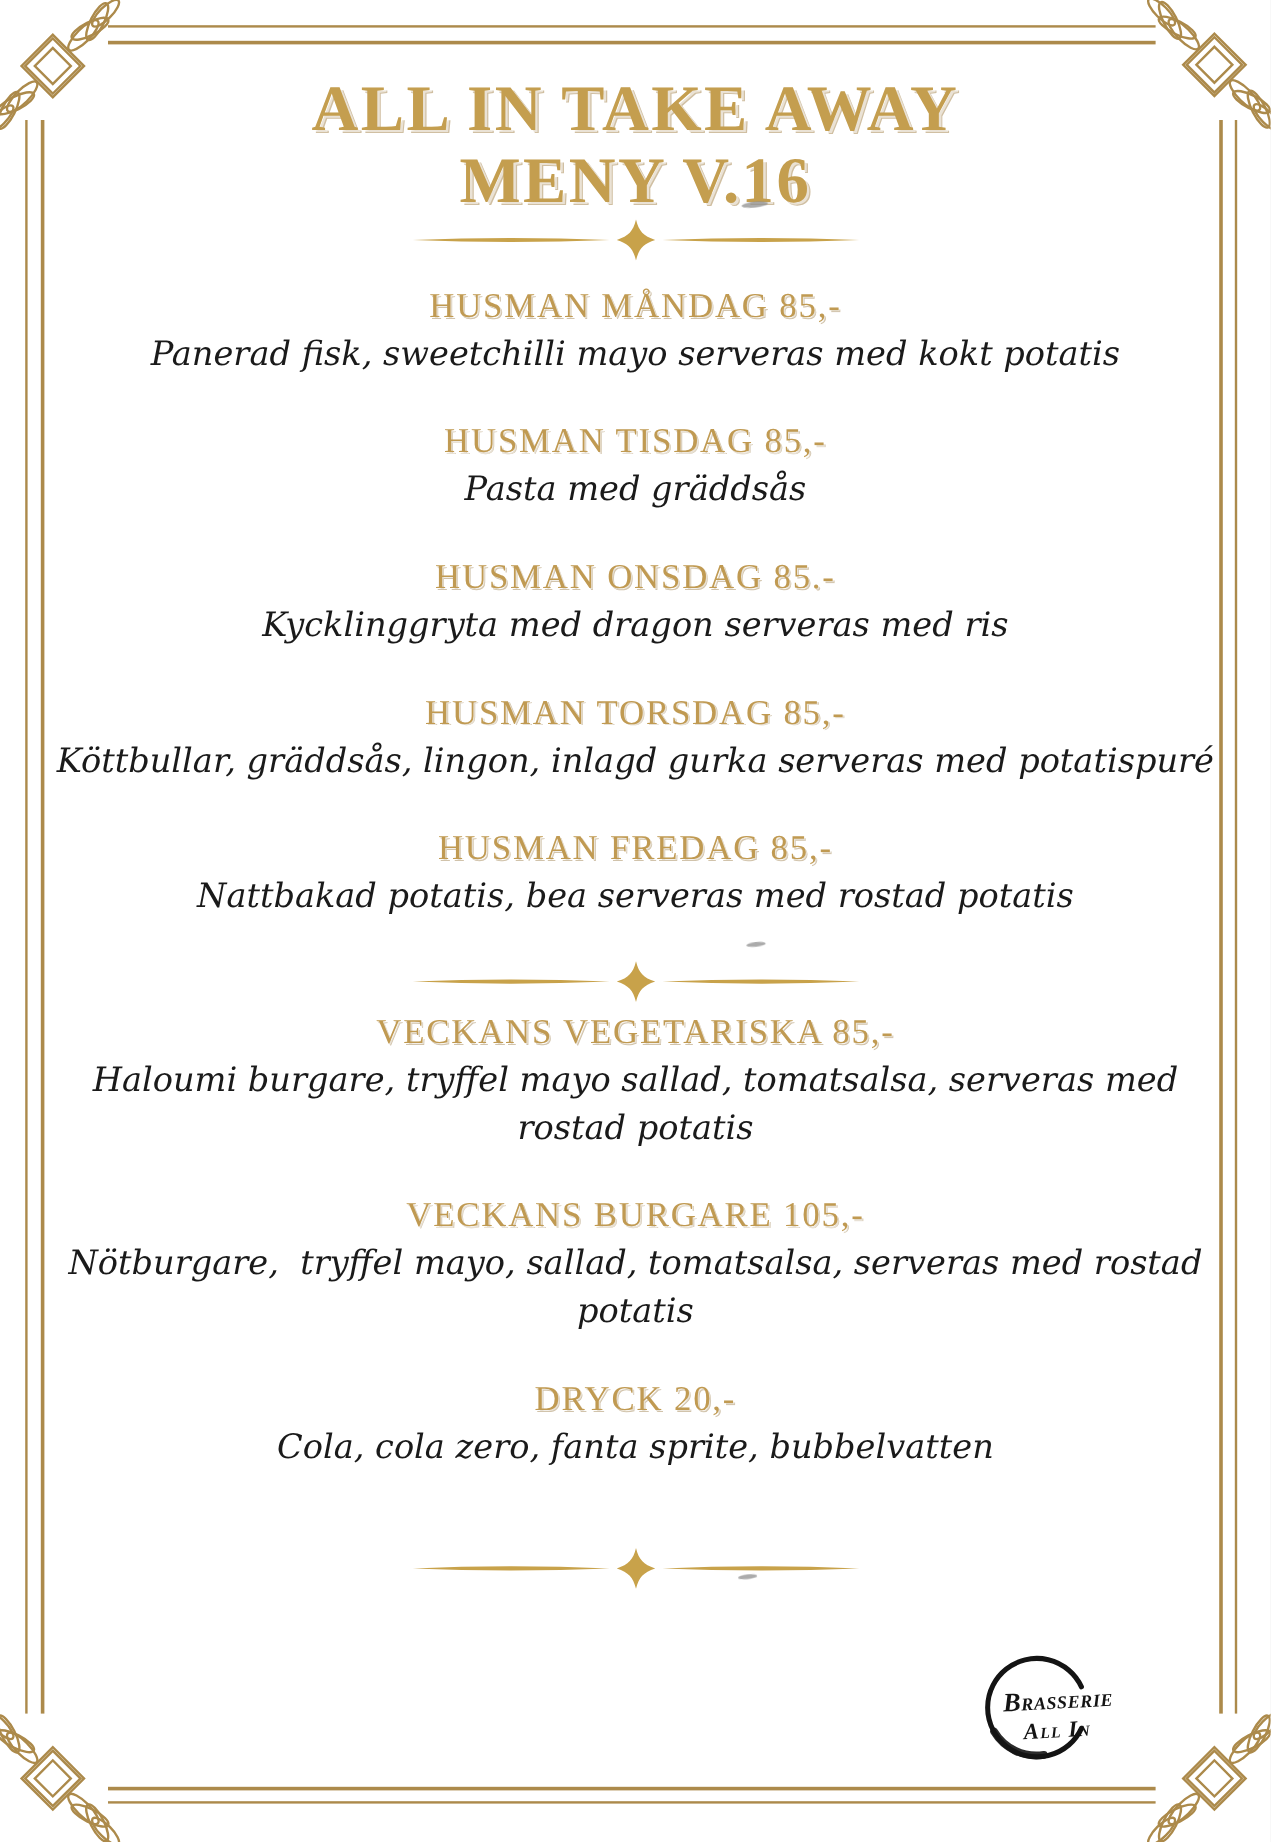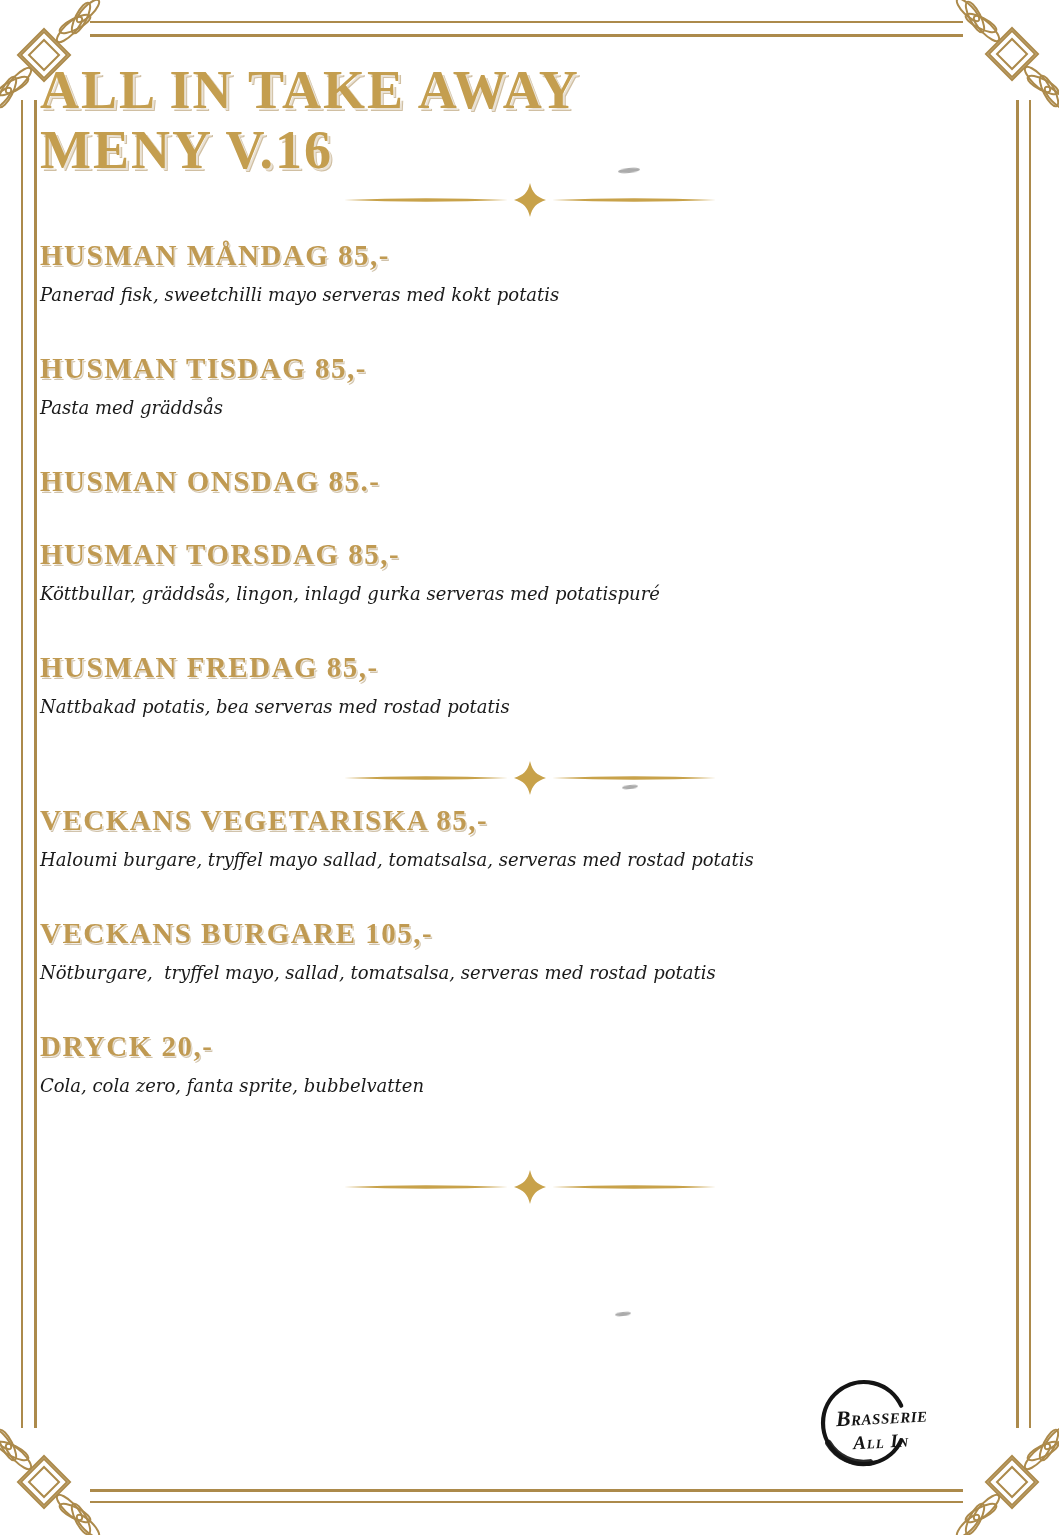--- a/index.html
+++ b/index.html
@@ -24,21 +24,21 @@
   .b-right-inner  { left: 1016px;top: 100px;  width: 3px;   height: 1328px; }
   .b-right-outer  { left: 1029px;top: 100px;  width: 2px;   height: 1328px; }
 
   .corner { position: absolute; width: 150px; height: 150px; }
   .corner.tl { left: -31px; top: -20px; }
   .corner.tr { left: 937px; top: -21px; transform: scaleX(-1); }
   .corner.bl { left: -31px; top: 1407px; transform: scaleX(-1); }
   .corner.br { left: 937px; top: 1407px; }
 
   
-  .content { position: absolute; left: 40px; right: 40px; top: 0; }
+  .content { position: absolute; left: 40px; right: 40px; top: 0; text-align: center; }
 
   .title-line {
     font-size: 54px;
     line-height: 60px;
     font-weight: bold;
     letter-spacing: 2px;
     color: var(--title_gold, #C49E4F);
     text-shadow: 2px 2px 0 rgba(255,255,255,0.55), 3px 3px 0 rgba(150,114,48,0.45);
     white-space: pre;
   }
@@ -52,31 +52,31 @@
 
   .menu-section { margin: 0; }
   #group-0 .menu-section:first-child { margin-top: 17px; }
   .menu-section + .menu-section { margin-top: 33px; }
   #group-1 .menu-section:first-child { margin-top: 4px; }
 
   .sec-head {
     margin: 0;
     font-size: 29px;
     line-height: 40px;
-    font-weight: bold;
+    font-weight: normal;
     letter-spacing: 1.5px;
     color: var(--gold, #C09A52);
     text-shadow: 1px 1px 0 rgba(255,255,255,0.5), 1.5px 1.5px 0 rgba(140,106,44,0.4);
     white-space: pre-wrap;
   }
   .sec-desc {
     margin: 0;
     font-family: "DejaVu Serif", "Liberation Serif", serif;
     font-style: italic;
-    font-size: 18px;
+    font-size: 28px;
     line-height: 40px;
     color: var(--text, #1A1A1A);
     white-space: pre-wrap;
   }
 
   
   .smudge {
     position: absolute;
     background: #8f8f8f;
     border-radius: 50%;
@@ -162,20 +162,21 @@
     <p class="sec-desc">Panerad fisk, sweetchilli mayo serveras med kokt potatis</p>
   </section>
 
   <section class="menu-section">
     <h2 class="sec-head">HUSMAN TISDAG 85,-</h2>
     <p class="sec-desc">Pasta med gräddsås</p>
   </section>
 
   <section class="menu-section">
     <h2 class="sec-head">HUSMAN ONSDAG 85.-</h2>
+    <p class="sec-desc">Kycklinggryta med dragon serveras med ris</p>
   </section>
 
   <section class="menu-section">
     <h2 class="sec-head">HUSMAN TORSDAG 85,-</h2>
     <p class="sec-desc">Köttbullar, gräddsås, lingon, inlagd gurka serveras med potatispuré</p>
   </section>
 
   <section class="menu-section">
     <h2 class="sec-head">HUSMAN FREDAG 85,-</h2>
     <p class="sec-desc">Nattbakad potatis, bea serveras med rostad potatis</p>

